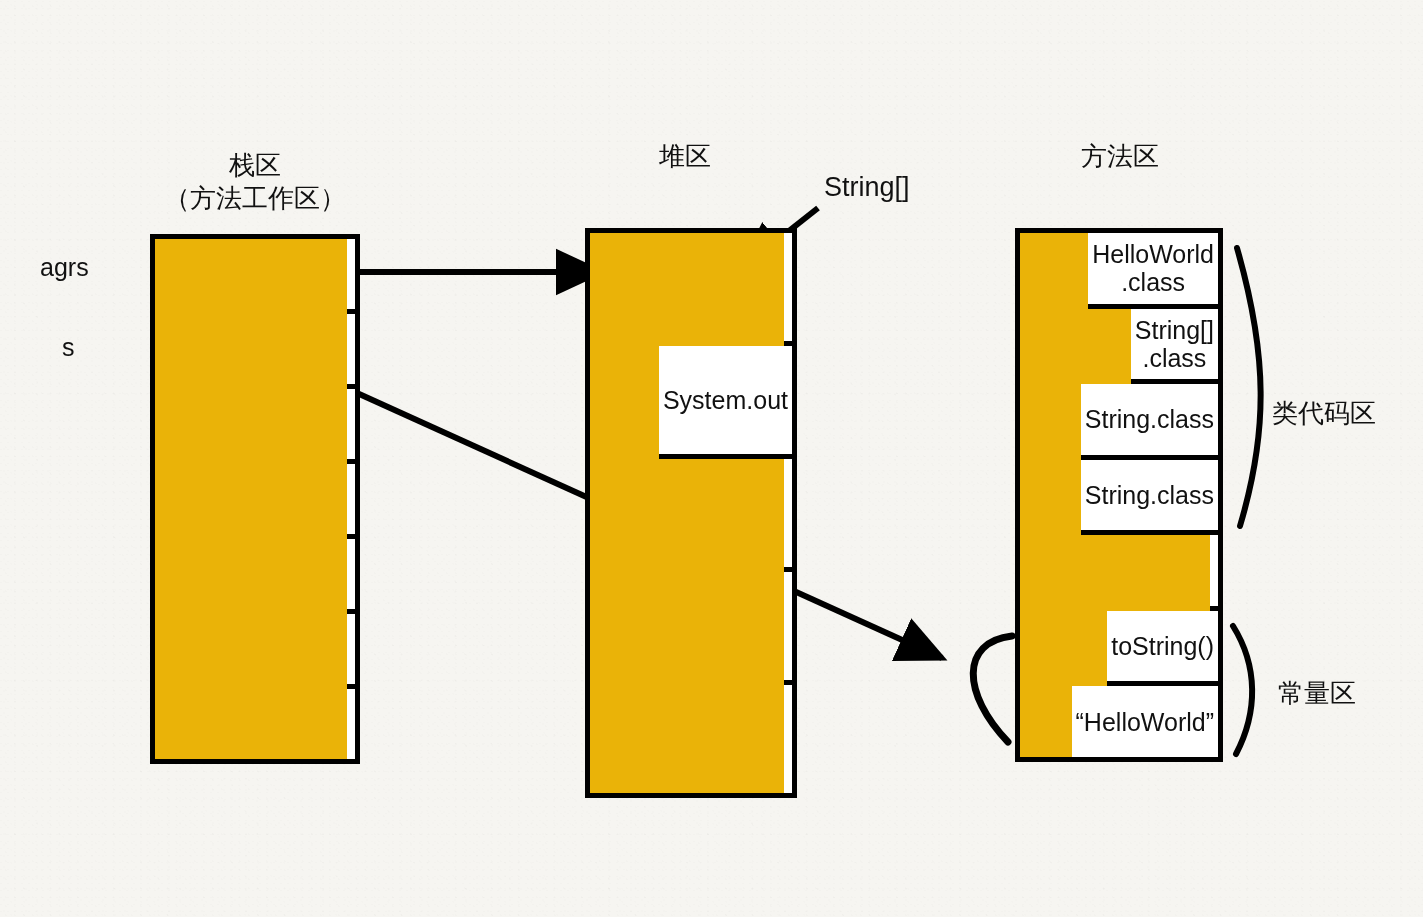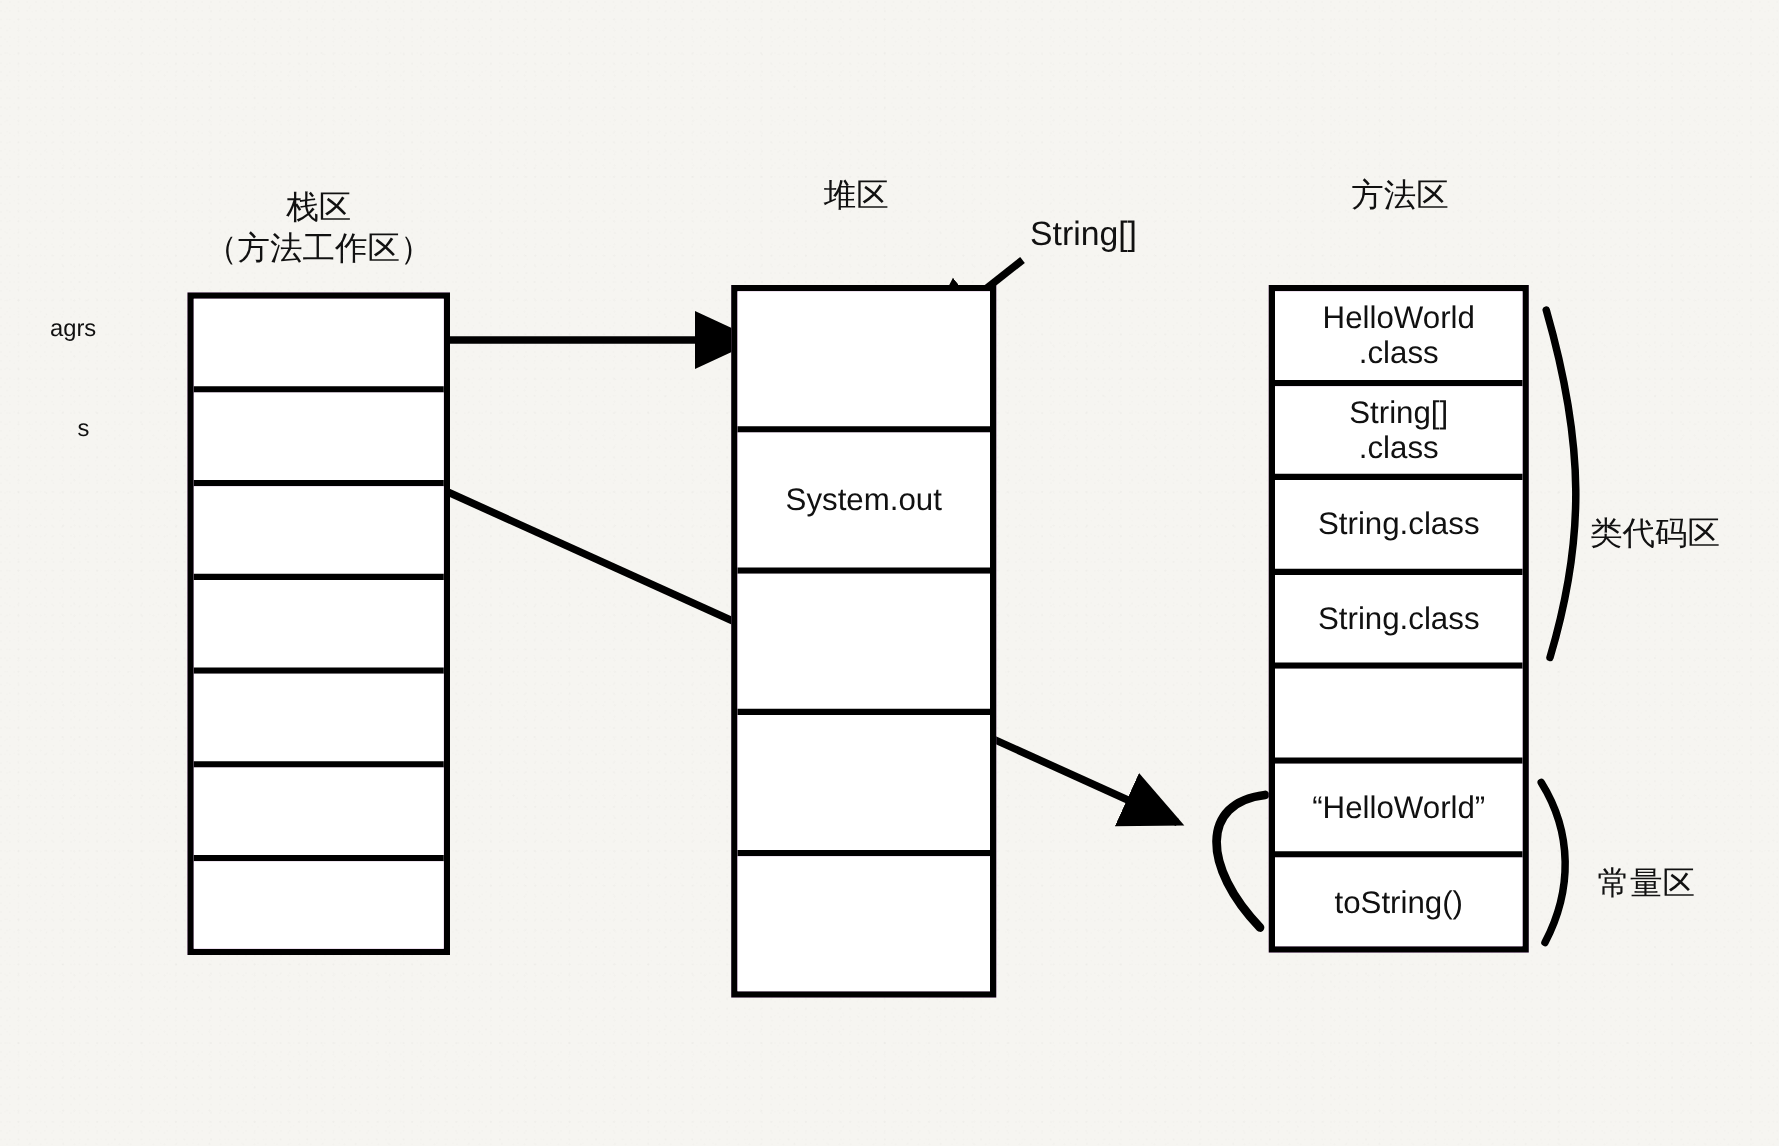--- a/index.html
+++ b/index.html
@@ -39,54 +39,54 @@
     position: absolute;
     text-align: center;
     font-size: 26px;
     line-height: 1.28;
     white-space: pre;
     z-index: 3;
   }
   .mem-block {
     position: absolute;
     border: 5px solid #000;
-    background: #f0abfc;
+    background: #eab308;
     box-sizing: border-box;
     display: flex;
     flex-direction: column;
     z-index: 3;
+    align-items: flex-end;
   }
   .cell {
     flex: 1 1 0;
     border-bottom: 5px solid #000;
     box-sizing: border-box;
     display: flex;
     align-items: center;
     justify-content: center;
     background: #fff;
     font-size: 25px;
     line-height: 1.12;
     text-align: center;
     white-space: pre-line;
     padding: 0 4px;
   }
   .cell:last-child { border-bottom: none; }
   .cell.tall-text { font-size: 25px; }
   .side-label {
     position: absolute;
-    font-size: 19px;
+    font-size: 25px;
     z-index: 3;
     white-space: nowrap;
   }
   .group-label {
     position: absolute;
     font-size: 26px;
     z-index: 3;
     white-space: nowrap;
-    margin-top: 13px;
   }
   .callout-label {
     position: absolute;
     font-size: 27px;
     z-index: 3;
     white-space: nowrap;
   }
 </style>
 </head>
 <body>
@@ -157,19 +157,19 @@
 </div>
 
 <div class="mem-block" style="left:1015px; top:228px; width:208px; height:534px;">
   <div class="cell tall-text">HelloWorld
 .class</div>
   <div class="cell tall-text">String[]
 .class</div>
   <div class="cell">String.class</div>
   <div class="cell">String.class</div>
   <div class="cell"></div>
+  <div class="cell">toString()</div>
   <div class="cell">“HelloWorld”</div>
-  <div class="cell">toString()</div>
 </div>
 
 <div class="group-label" style="left:1272px; top:396px;">类代码区</div>
 
 <div class="group-label" style="left:1278px; top:676px;">常量区</div>
 
 </body></html>

